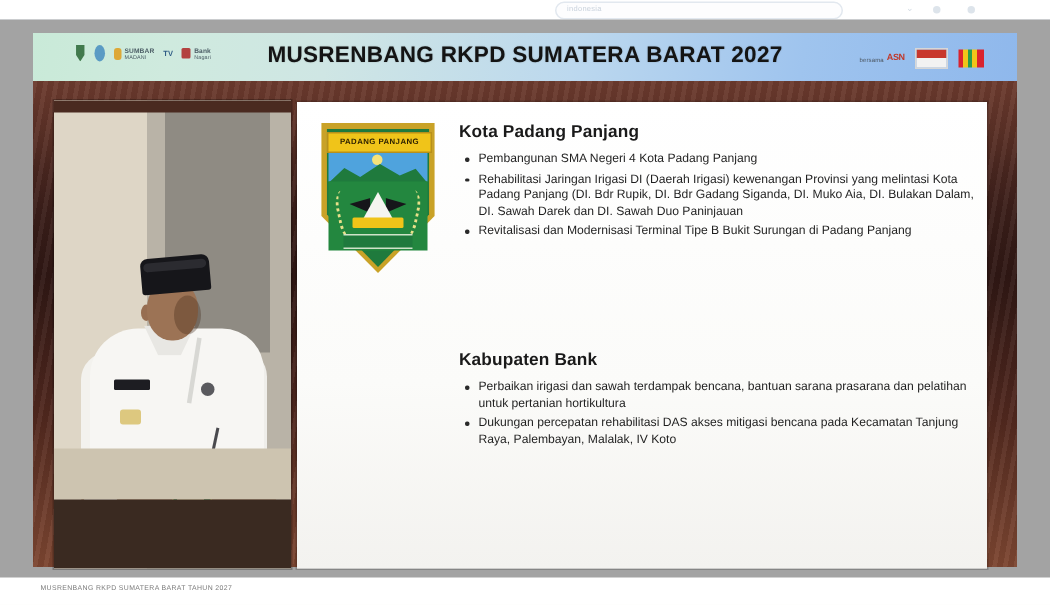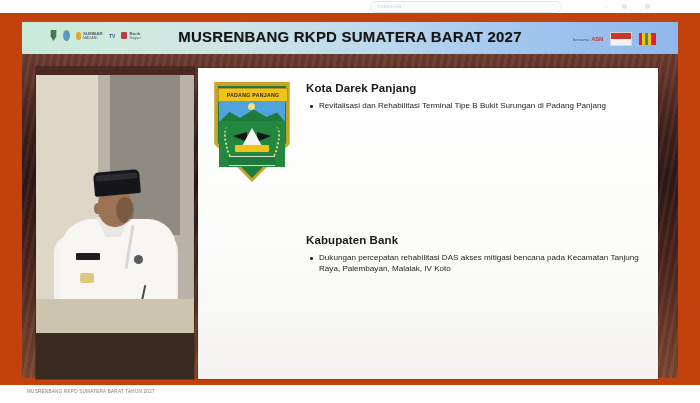--- a/index.html
+++ b/index.html
@@ -29,21 +29,21 @@
     position:absolute;top:3px;font-size:6px;color:#d4dce5;line-height:6px;
   }
   #browser-strip .dot{
     position:absolute;top:4px;width:5px;height:5px;border-radius:50%;
     background:#dde4eb;
   }
 
   
   #photo-frame{
     position:absolute;left:0;top:13px;width:700px;height:372px;
-    background:#c2410c;
+    background:#a3a3a3;
     overflow:hidden;
   }
 
   
   #banner{
     position:absolute;left:22px;top:9px;width:656px;height:32px;
     background:linear-gradient(100deg,#c9ead8 0%,#cfeade 14%,#cfe6e4 30%,#bcd8ee 55%,#9fc4ee 78%,#8fb8ec 100%);
     overflow:hidden;
   }
   #banner-title{
@@ -347,31 +347,34 @@
           <div class="pp-wreathR"></div>
           <div class="pp-wingL"></div>
           <div class="pp-wingR"></div>
           <div class="pp-gonjong"></div>
           <div class="pp-base"></div>
           <div class="pp-scroll"></div>
           <div class="pp-banner">PADANG PANJANG</div>
         </div>
       </div>
       <div class="sect-body">
-        <div class="sect-title">Kota Darek Panjang</div>
+        <div class="sect-title">Kota Padang Panjang</div>
         <ul class="bullets">
-          <li>Revitalisasi dan Rehabilitasi Terminal Tipe B Bukit Surungan di Padang Panjang</li>
+          <li>Pembangunan SMA Negeri 4 Kota Padang Panjang</li>
+          <li>Rehabilitasi Jaringan Irigasi DI (Daerah Irigasi) kewenangan Provinsi yang melintasi Kota Padang Panjang (DI. Bdr Rupik, DI. Bdr Gadang Siganda, DI. Muko Aia, DI. Bulakan Dalam, DI. Sawah Darek dan DI. Sawah Duo Paninjauan</li>
+          <li>Revitalisasi dan Modernisasi Terminal Tipe B Bukit Surungan di Padang Panjang</li>
         </ul>
       </div>
     </div>
 
     <div class="sect" style="top:166px;height:140px">
       <div class="sect-body">
         <div class="sect-title">Kabupaten Bank</div>
         <ul class="bullets">
+          <li>Perbaikan irigasi dan sawah terdampak bencana, bantuan sarana prasarana dan pelatihan untuk pertanian hortikultura</li>
           <li>Dukungan percepatan rehabilitasi DAS akses mitigasi bencana pada Kecamatan Tanjung Raya, Palembayan, Malalak, IV Koto</li>
         </ul>
       </div>
     </div>
 
   </div>
 </div>
 
 <div id="caption">MUSRENBANG RKPD SUMATERA BARAT TAHUN 2027</div>
 

